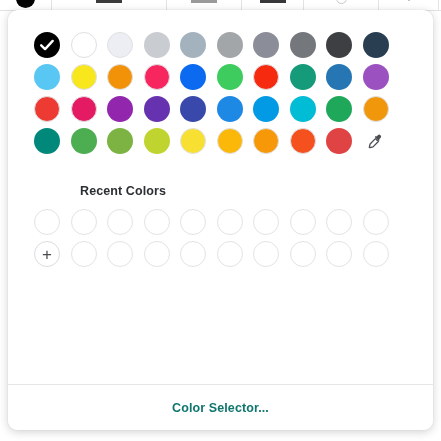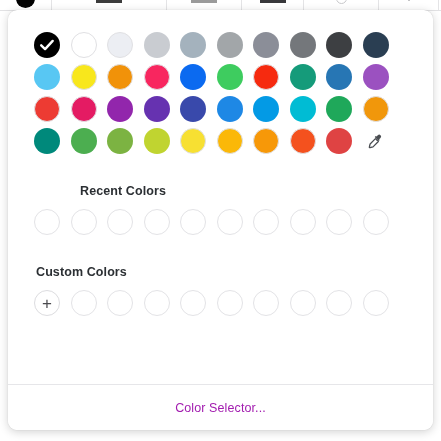--- a/index.html
+++ b/index.html
@@ -182,22 +182,22 @@
     border-top: 1px solid #e6e6e9;
     display: flex;
     align-items: center;
     justify-content: center;
     box-sizing: border-box;
     cursor: pointer;
     background: #ffffff;
   }
   .footer-label {
     font-size: 12.5px;
-    font-weight: normal;
-    color: #a21caf;
+    font-weight: bold;
+    color: #0f766e;
     letter-spacing: 0.1px;
   }
 </style>
 </head>
 <body>
 
 <div id="root">
 
   <div class="toolbar-strip">
     <div class="tb-cell" style="width:52px">
@@ -292,21 +292,20 @@
           <div class="empty-slot"></div>
           <div class="empty-slot"></div>
           <div class="empty-slot"></div>
           <div class="empty-slot"></div>
           <div class="empty-slot"></div>
           <div class="empty-slot"></div>
           <div class="empty-slot"></div>
           <div class="empty-slot"></div>
         </div>
 
-      <div class="section-title gap-custom">Custom Colors</div>
       <div class="swatch-row" id="custom-colors-row">
           <div class="add-slot">+</div>
           <div class="empty-slot"></div>
           <div class="empty-slot"></div>
           <div class="empty-slot"></div>
           <div class="empty-slot"></div>
           <div class="empty-slot"></div>
           <div class="empty-slot"></div>
           <div class="empty-slot"></div>
           <div class="empty-slot"></div>

